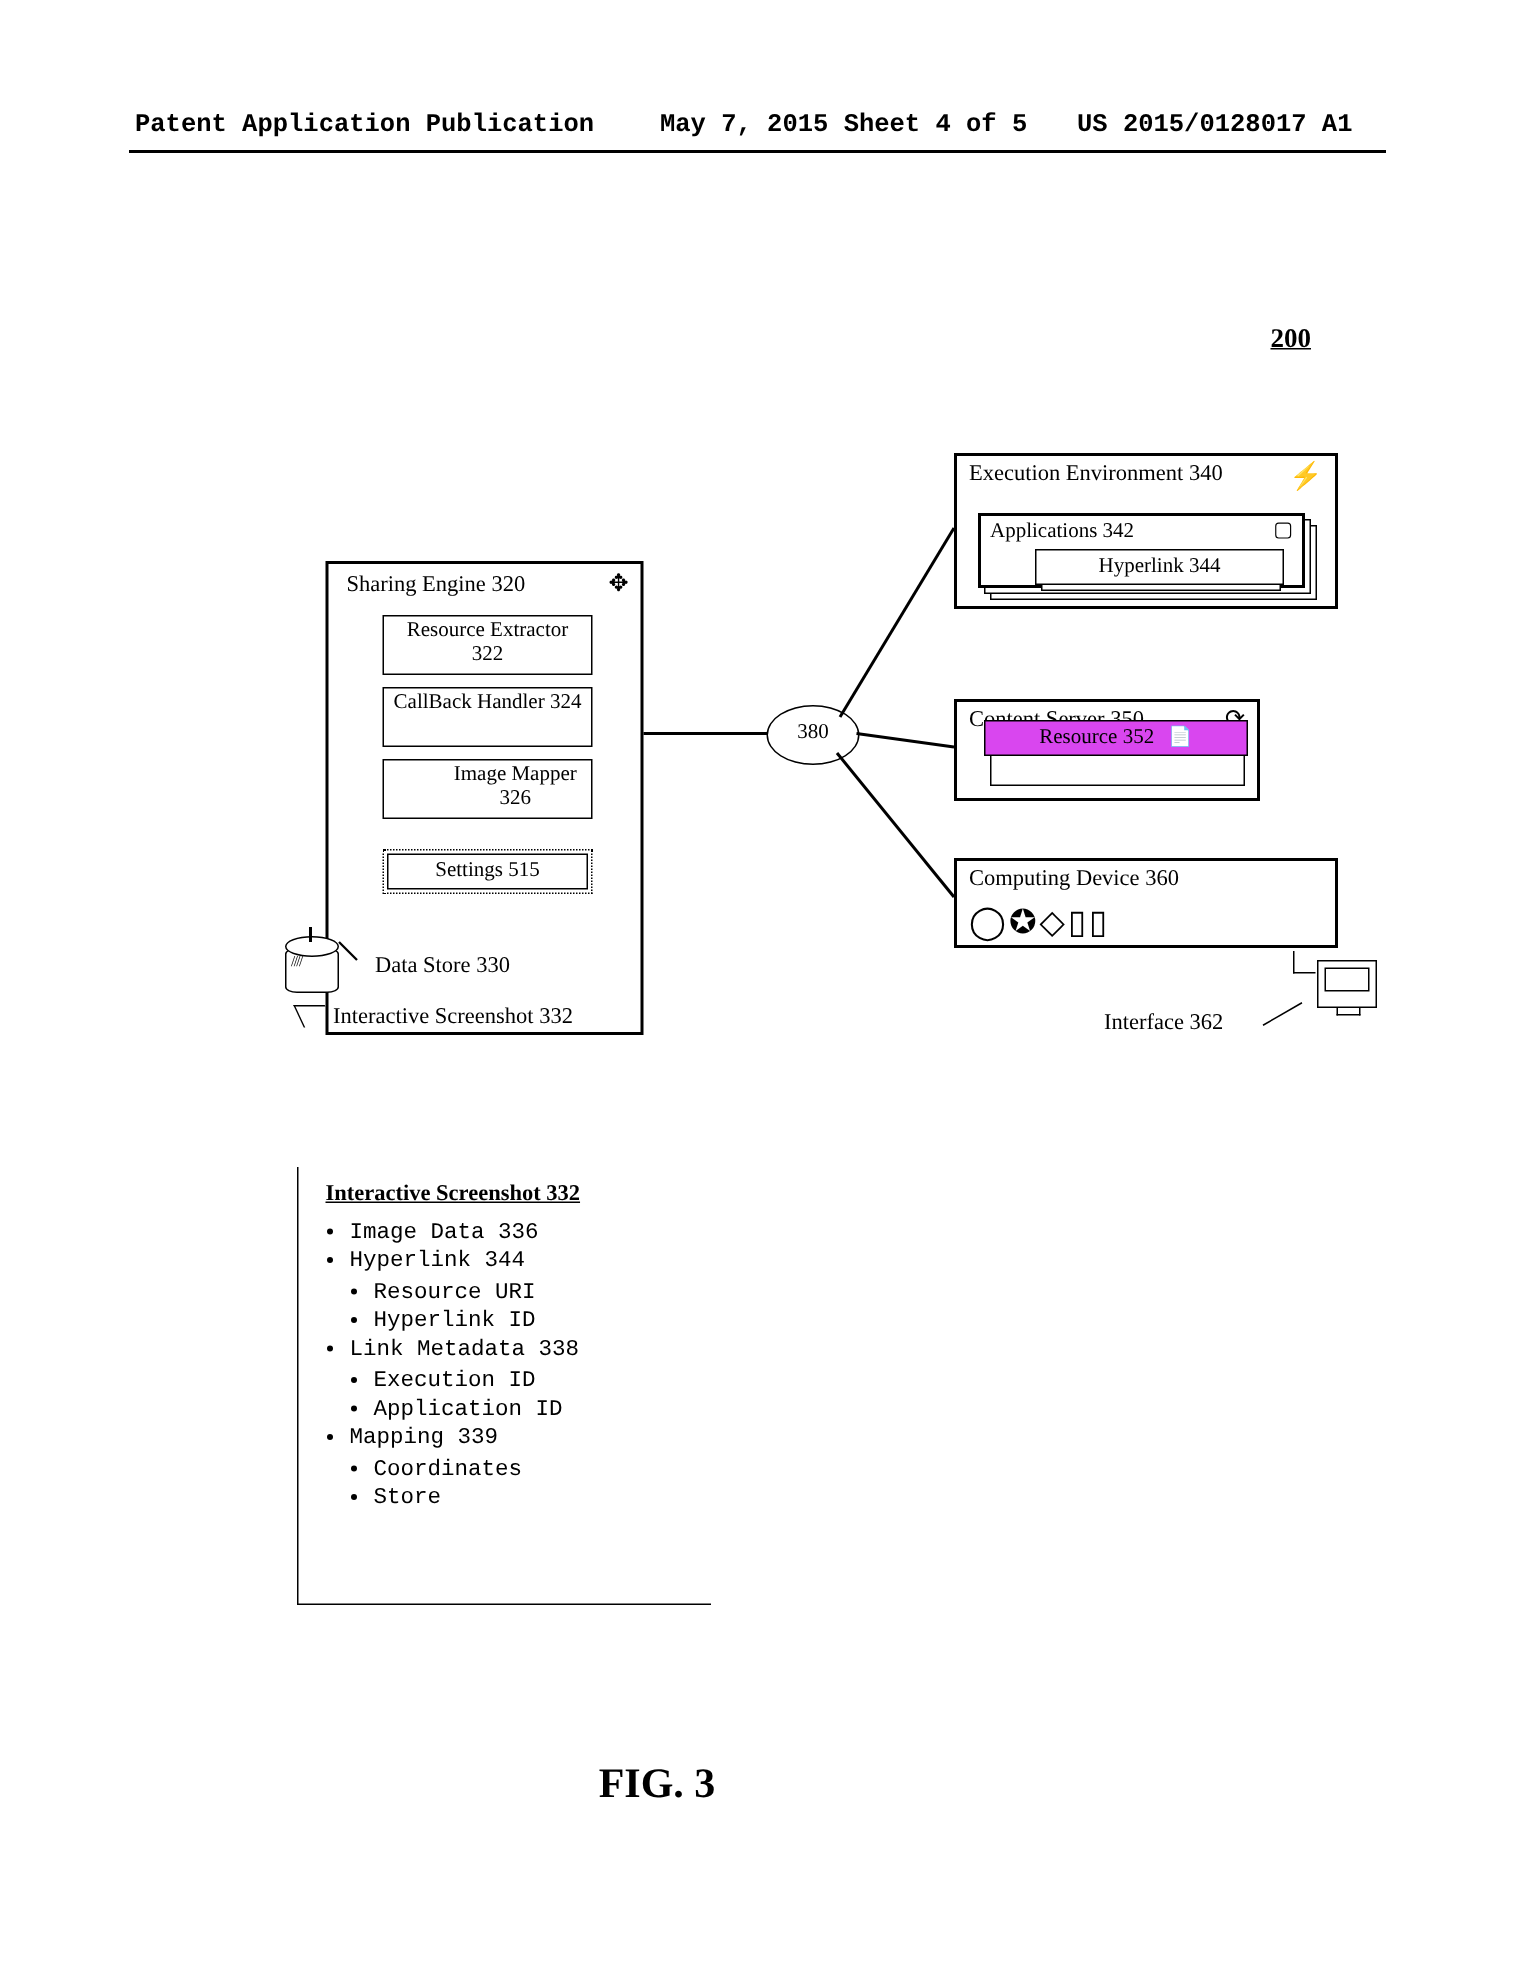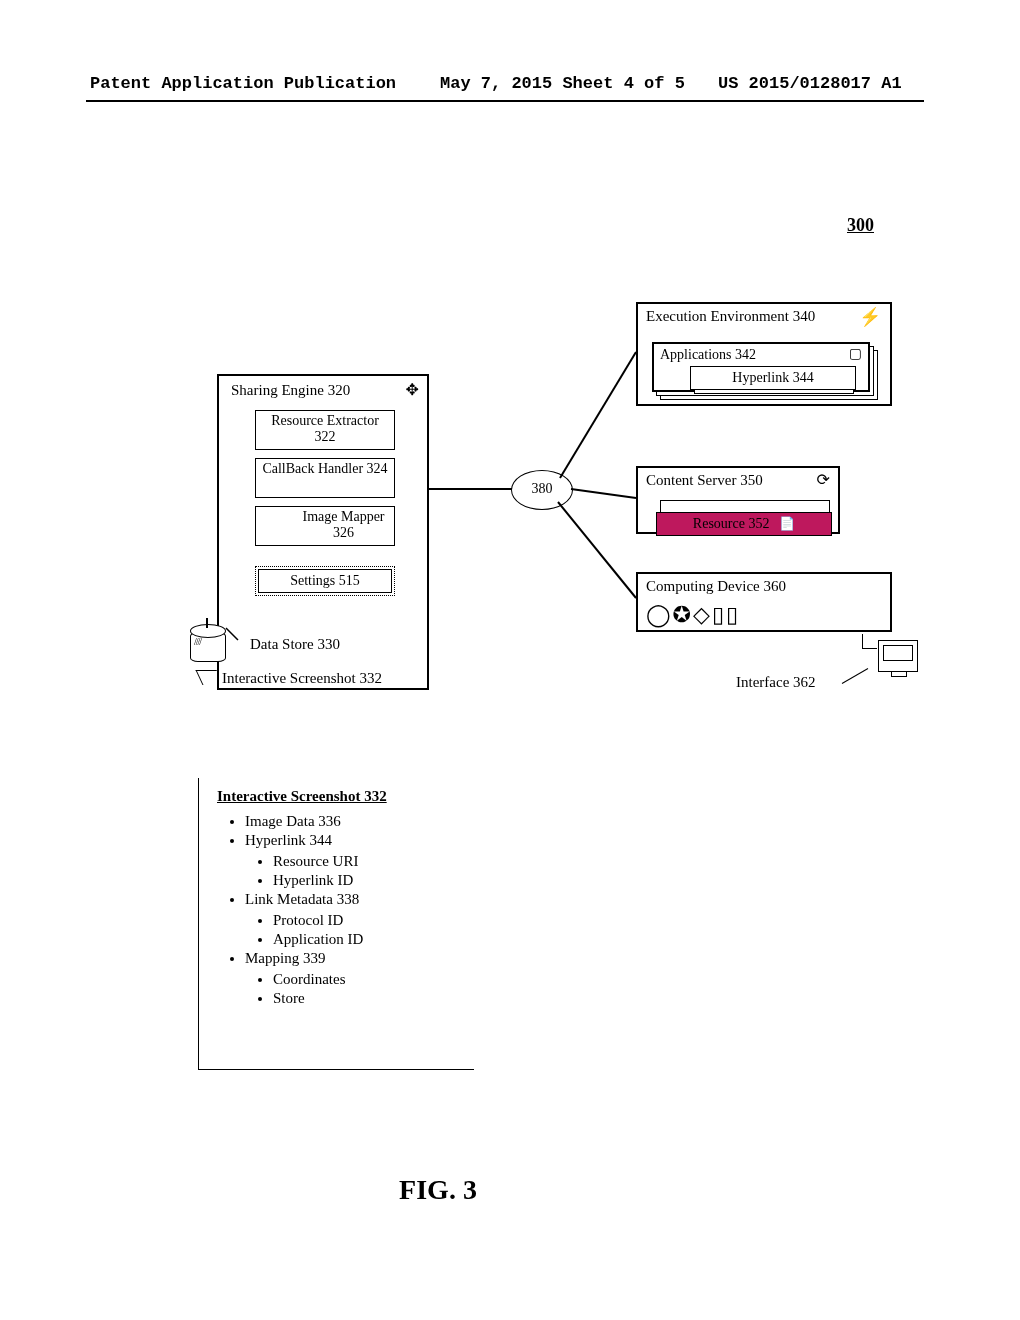--- a/index.html
+++ b/index.html
@@ -113,21 +113,21 @@
   }
 
   
   .ee-box { left:636px; top:302px; width:256px; height:104px; }
   .ee-title { position:absolute; left:8px; top:4px; font-size:15px; width:220px;}
   .hyper-inner { position:absolute; left:686px; top:366px; width:160px; border:1.5px solid #000; text-align:center; padding:3px 2px; font-size:14px; background:#fff; }
 
   
   .cs-box { left:636px; top:466px; width:204px; height:68px; }
   .cs-title { position:absolute; left:8px; top:4px; font-size:15px; }
-  .res-inner { position:absolute; left:656px; top:512px; width:170px; border:1.5px solid #000; text-align:center; padding:3px 2px; font-size:14px; background:#be185d;}
+  .res-inner { position:absolute; left:656px; top:480px; width:170px; border:1.5px solid #000; text-align:center; padding:3px 2px; font-size:14px; background:#d946ef;}
 
   
   .cd-box { left:636px; top:572px; width:256px; height:60px; }
   .cd-title { position:absolute; left:8px; top:4px; font-size:15px; }
   .cd-icons { position:absolute; left:8px; top:28px; font-size:22px; letter-spacing:2px;}
   .iface-monitor {
     position:absolute; left:878px; top:640px; width:38px; height:30px;
     border:1.5px solid #000; background:#fff;
   }
   .iface-monitor:after{
@@ -143,21 +143,21 @@
   
   .detail-panel {
     position:absolute; left:198px; top:778px; width:276px; height:292px;
     border-left:1.5px solid #000; border-bottom:1.5px solid #000;
     padding: 10px 10px 10px 18px;
     box-sizing:border-box;
     font-size:15px;
   }
   .detail-title { font-weight:bold; text-decoration:underline; margin-bottom:8px;}
   .detail-panel ul { margin: 4px 0 0 0; padding-left: 16px; list-style-type: disc;}
-  .detail-panel li { margin: 2px 12px; }
+  .detail-panel li { margin: 2px 0; font-family: Liberation Mono, monospace; }
 
   
   .fig-label {
     position:absolute; left:0; width:876px; top:1174px;
     text-align:center; font-size:28px; font-weight:bold;
   }
 
   svg.connectors{
     position:absolute; left:0; top:0; width:1020px; height:1320px;
     pointer-events:none;
@@ -166,21 +166,21 @@
 </head>
 <body>
 
 <div class="page">
 
   <div class="hdr hdr-left">Patent Application Publication</div>
   <div class="hdr hdr-mid">May 7, 2015   Sheet 4 of 5</div>
   <div class="hdr hdr-right">US 2015/0128017 A1</div>
   <div class="top-rule"></div>
 
-  <div class="figno-global">300</div>
+  <div class="figno-global">200</div>
 
   <div class="abs box share-box">
     <div class="share-title">Sharing Engine 320</div>
     <span class="icon" style="right:8px; top:6px;">✥</span>
     <div class="inner share-sub re">Resource Extractor 322</div>
     <div class="inner share-sub cb">CallBack Handler 324</div>
     <div class="inner share-sub im">Image Mapper 326</div>
     <div class="settings-w">
       <div class="settings-dotted">
         <div class="settings-inner">Settings 515</div>
@@ -254,21 +254,21 @@
       <li>
         <span>Hyperlink 344</span>
         <ul>
           <li>Resource URI</li>
           <li>Hyperlink ID</li>
         </ul>
       </li>
       <li>
         <span>Link Metadata 338</span>
         <ul>
-          <li>Protocol ID</li>
+          <li>Execution ID</li>
           <li>Application ID</li>
         </ul>
       </li>
       <li>
         <span>Mapping 339</span>
         <ul>
           <li>Coordinates</li>
           <li>Store</li>
         </ul>
       </li>

